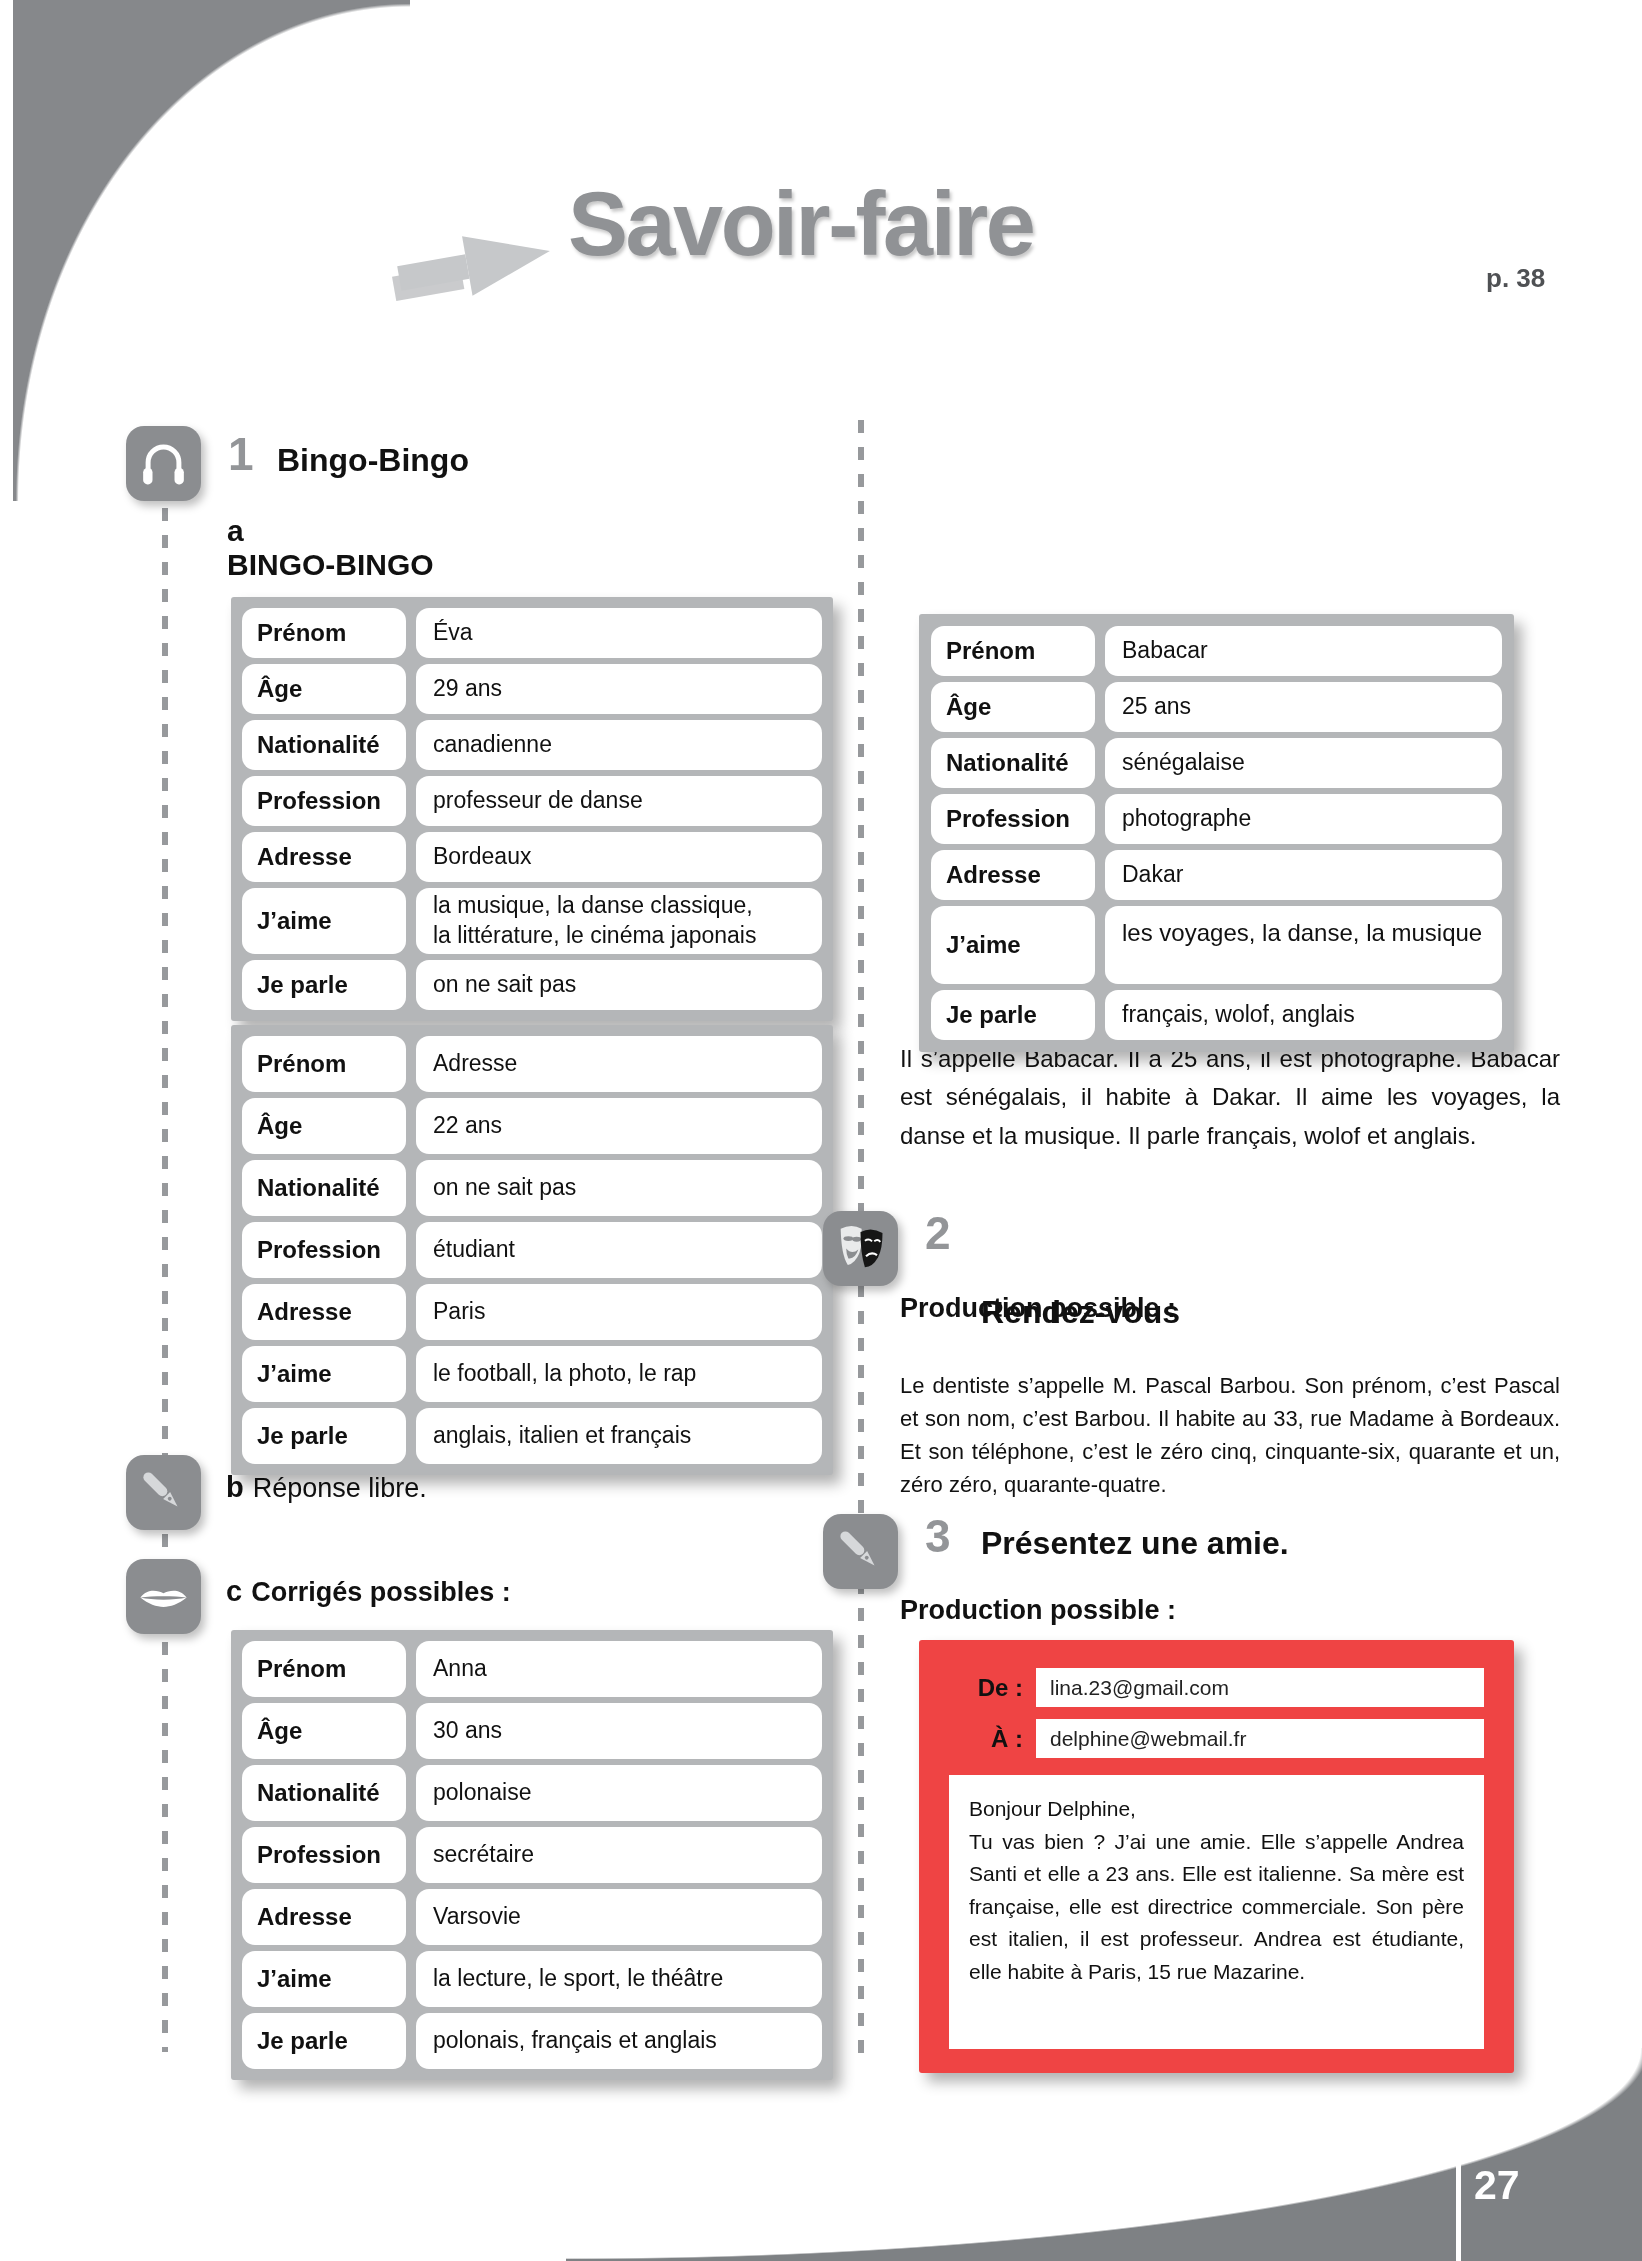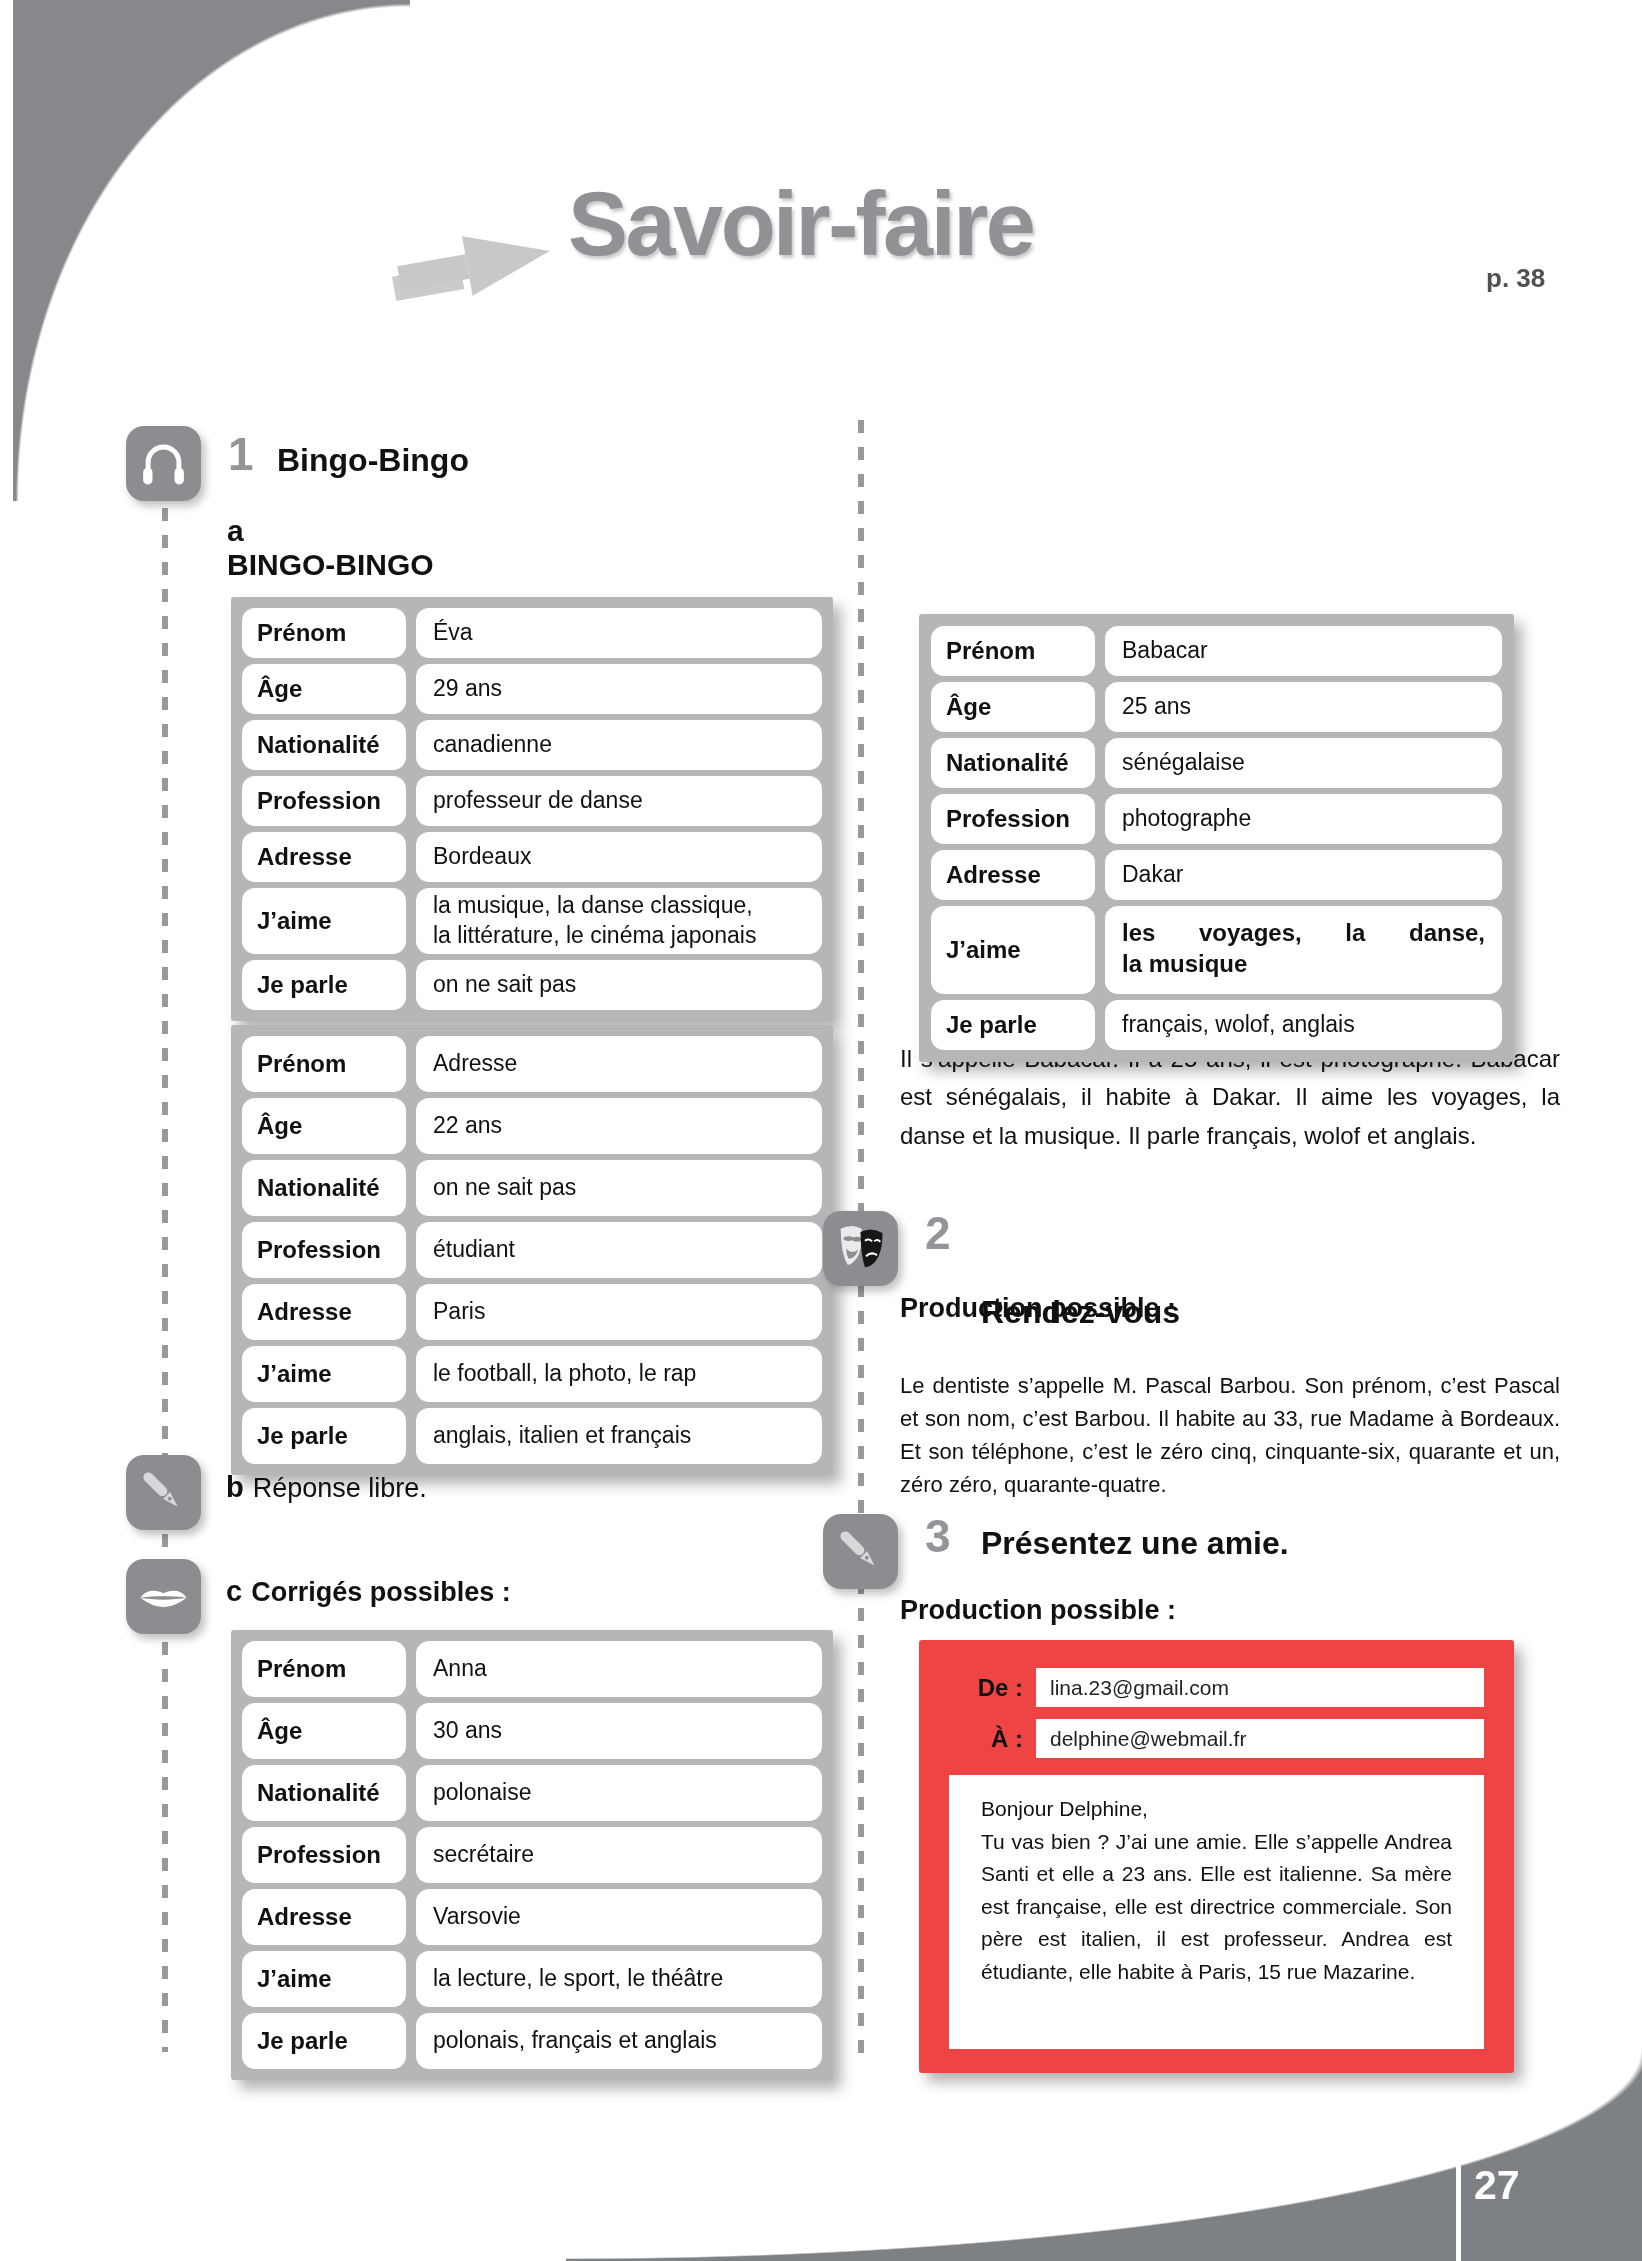--- a/index.html
+++ b/index.html
@@ -60,38 +60,38 @@
   #table-anna{left:218px;top:1630px;width:602px;padding:11px;}
   #table-babacar{left:906px;top:614px;width:595px;padding:12px;}
   .trow{display:flex;gap:10px;}
   .tlabel{flex:0 0 134px;background:#fff;border-radius:13px;display:flex;align-items:center;
     padding:3px 15px;font-weight:700;font-size:24px;}
   .tvalue{flex:1;background:#fff;border-radius:13px;display:flex;align-items:center;
     padding:3px 17px;font-size:23px;line-height:1.3;}
   #table-eva .trow>div,#table-babacar .trow>div{min-height:44px;}
   #table-romain .trow>div,#table-anna .trow>div{min-height:50px;}
   .cell-pre{white-space:pre-line;}
-  .cell-jst{display:block;text-align:justify;padding-top:11px;padding-bottom:15px;font-size:24px;font-weight:bold;}
+  .cell-jst{display:block;text-align:justify;padding-top:11px;padding-bottom:23px;font-size:24px;}
 
   
   .para{position:absolute;left:887px;width:660px;text-align:justify;font-size:24px;line-height:1.6;}
   #para-anna{top:425px;}
   #para-babacar{top:1040px;}
   #para-dentist{top:1369px;font-size:22px;line-height:1.5;}
   .prodlabel{position:absolute;left:887px;font-size:27px;font-weight:700;}
   #prod2{top:1293px;}
   #prod3{top:1595px;}
 
   
   #email-box{position:absolute;left:906px;top:1640px;width:595px;background:#ef4444;border-radius:3px;
     box-shadow:8px 9px 14px rgba(0,0,0,0.30);padding:28px 30px 24px;box-sizing:border-box;z-index:2;}
   .email-row{display:flex;align-items:center;margin-bottom:12px;}
   .elabel{flex:0 0 74px;text-align:right;padding-right:13px;font-weight:700;font-size:24px;}
   .ein{flex:1;background:#fff;min-height:39px;display:flex;align-items:center;padding:0 14px;font-size:21px;color:#222;text-align:right;}
-  #email-body{background:#fff;margin-top:17px;padding:18px 32px;min-height:238px;font-size:21px;line-height:1.55;}
+  #email-body{background:#fff;margin-top:17px;padding:18px 20px;min-height:238px;font-size:21px;line-height:1.55;}
   #email-body .ebody{text-align:justify;}
 
   
   #pagenum-line{position:absolute;left:1443px;top:2159px;width:5px;height:102px;background:#fff;z-index:3;}
   #pagenum{position:absolute;left:1461px;top:2162px;font-size:41px;font-weight:700;color:#fff;z-index:3;}
 </style>
 </head>
 <body>
 
 <div class="page">

